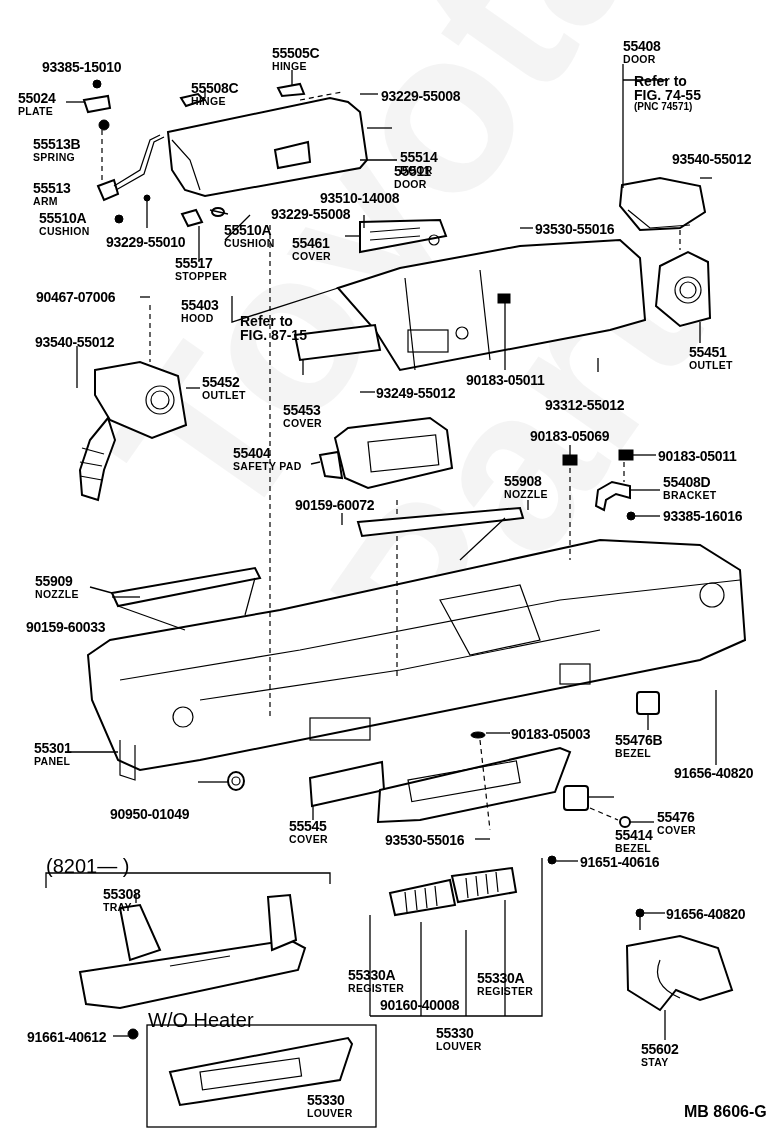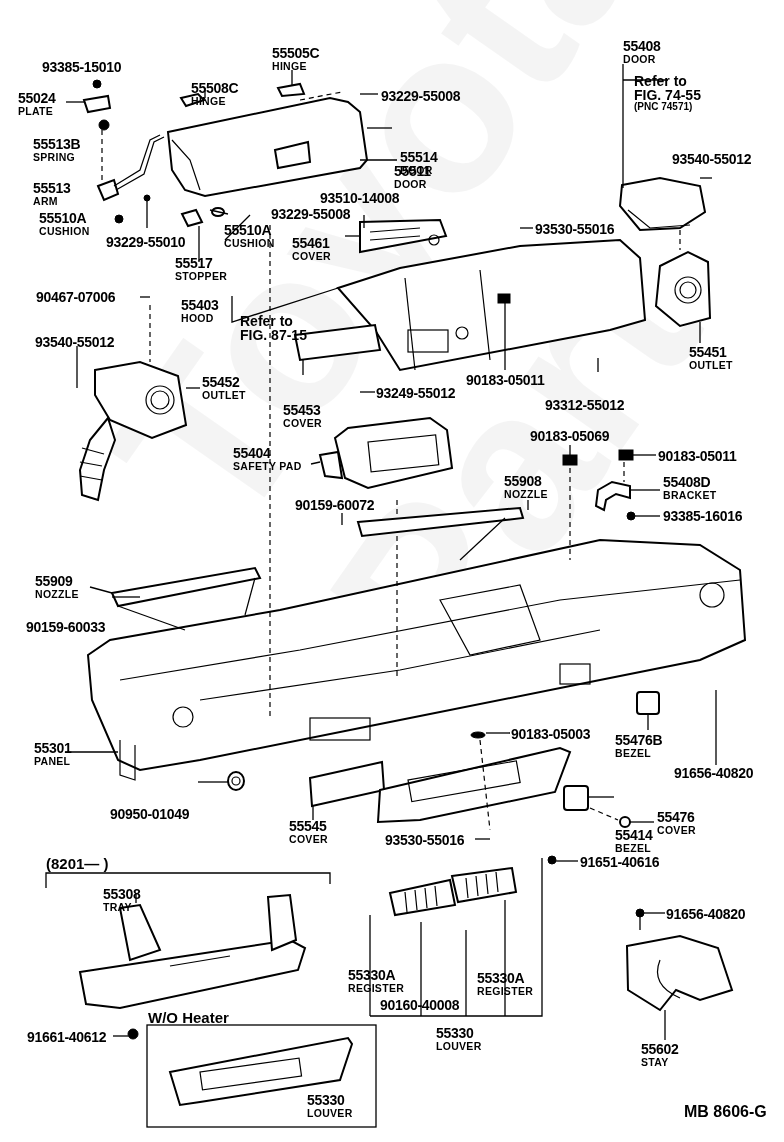--- a/index.html
+++ b/index.html
@@ -4,21 +4,21 @@
 <style>
   html, body { margin:0; padding:0; background:#ffffff; }
   #canvas { position:relative; width:784px; height:1142px; background:#ffffff; overflow:hidden;
             font-family:"Liberation Sans", sans-serif; color:#000; }
   svg#art { position:absolute; left:0; top:0; }
   .lbl { position:absolute; line-height:1; white-space:nowrap; }
   .pn { font-weight:bold; font-size:14px; letter-spacing:-0.3px; }
   .nm { font-weight:bold; font-size:10.5px; letter-spacing:0.3px; display:block; margin-top:0px; }
   .ref { font-weight:bold; font-size:14px; }
   .refs { font-weight:bold; font-size:10px; display:block; }
-  .hdr { font-weight:bold; font-size:15px; }
+  .hdr { font-weight:normal; font-size:20px; }
   .code { font-weight:bold; font-size:16px; }
   .wm { position:absolute; left:60px; top:420px; font-size:230px; font-weight:bold; color:#000; opacity:0.04;
         transform:rotate(-55deg); transform-origin:left top; font-family:"Liberation Sans", sans-serif; }
   .part { fill:#fff; stroke:#000; stroke-width:2; }
   .thin { fill:none; stroke:#000; stroke-width:1.2; }
   .dash { fill:none; stroke:#000; stroke-width:1.2; stroke-dasharray:5 4; }
   .lead { fill:none; stroke:#000; stroke-width:1.3; }
   .blk { fill:#000; stroke:#000; }
 </style>
 </head>

